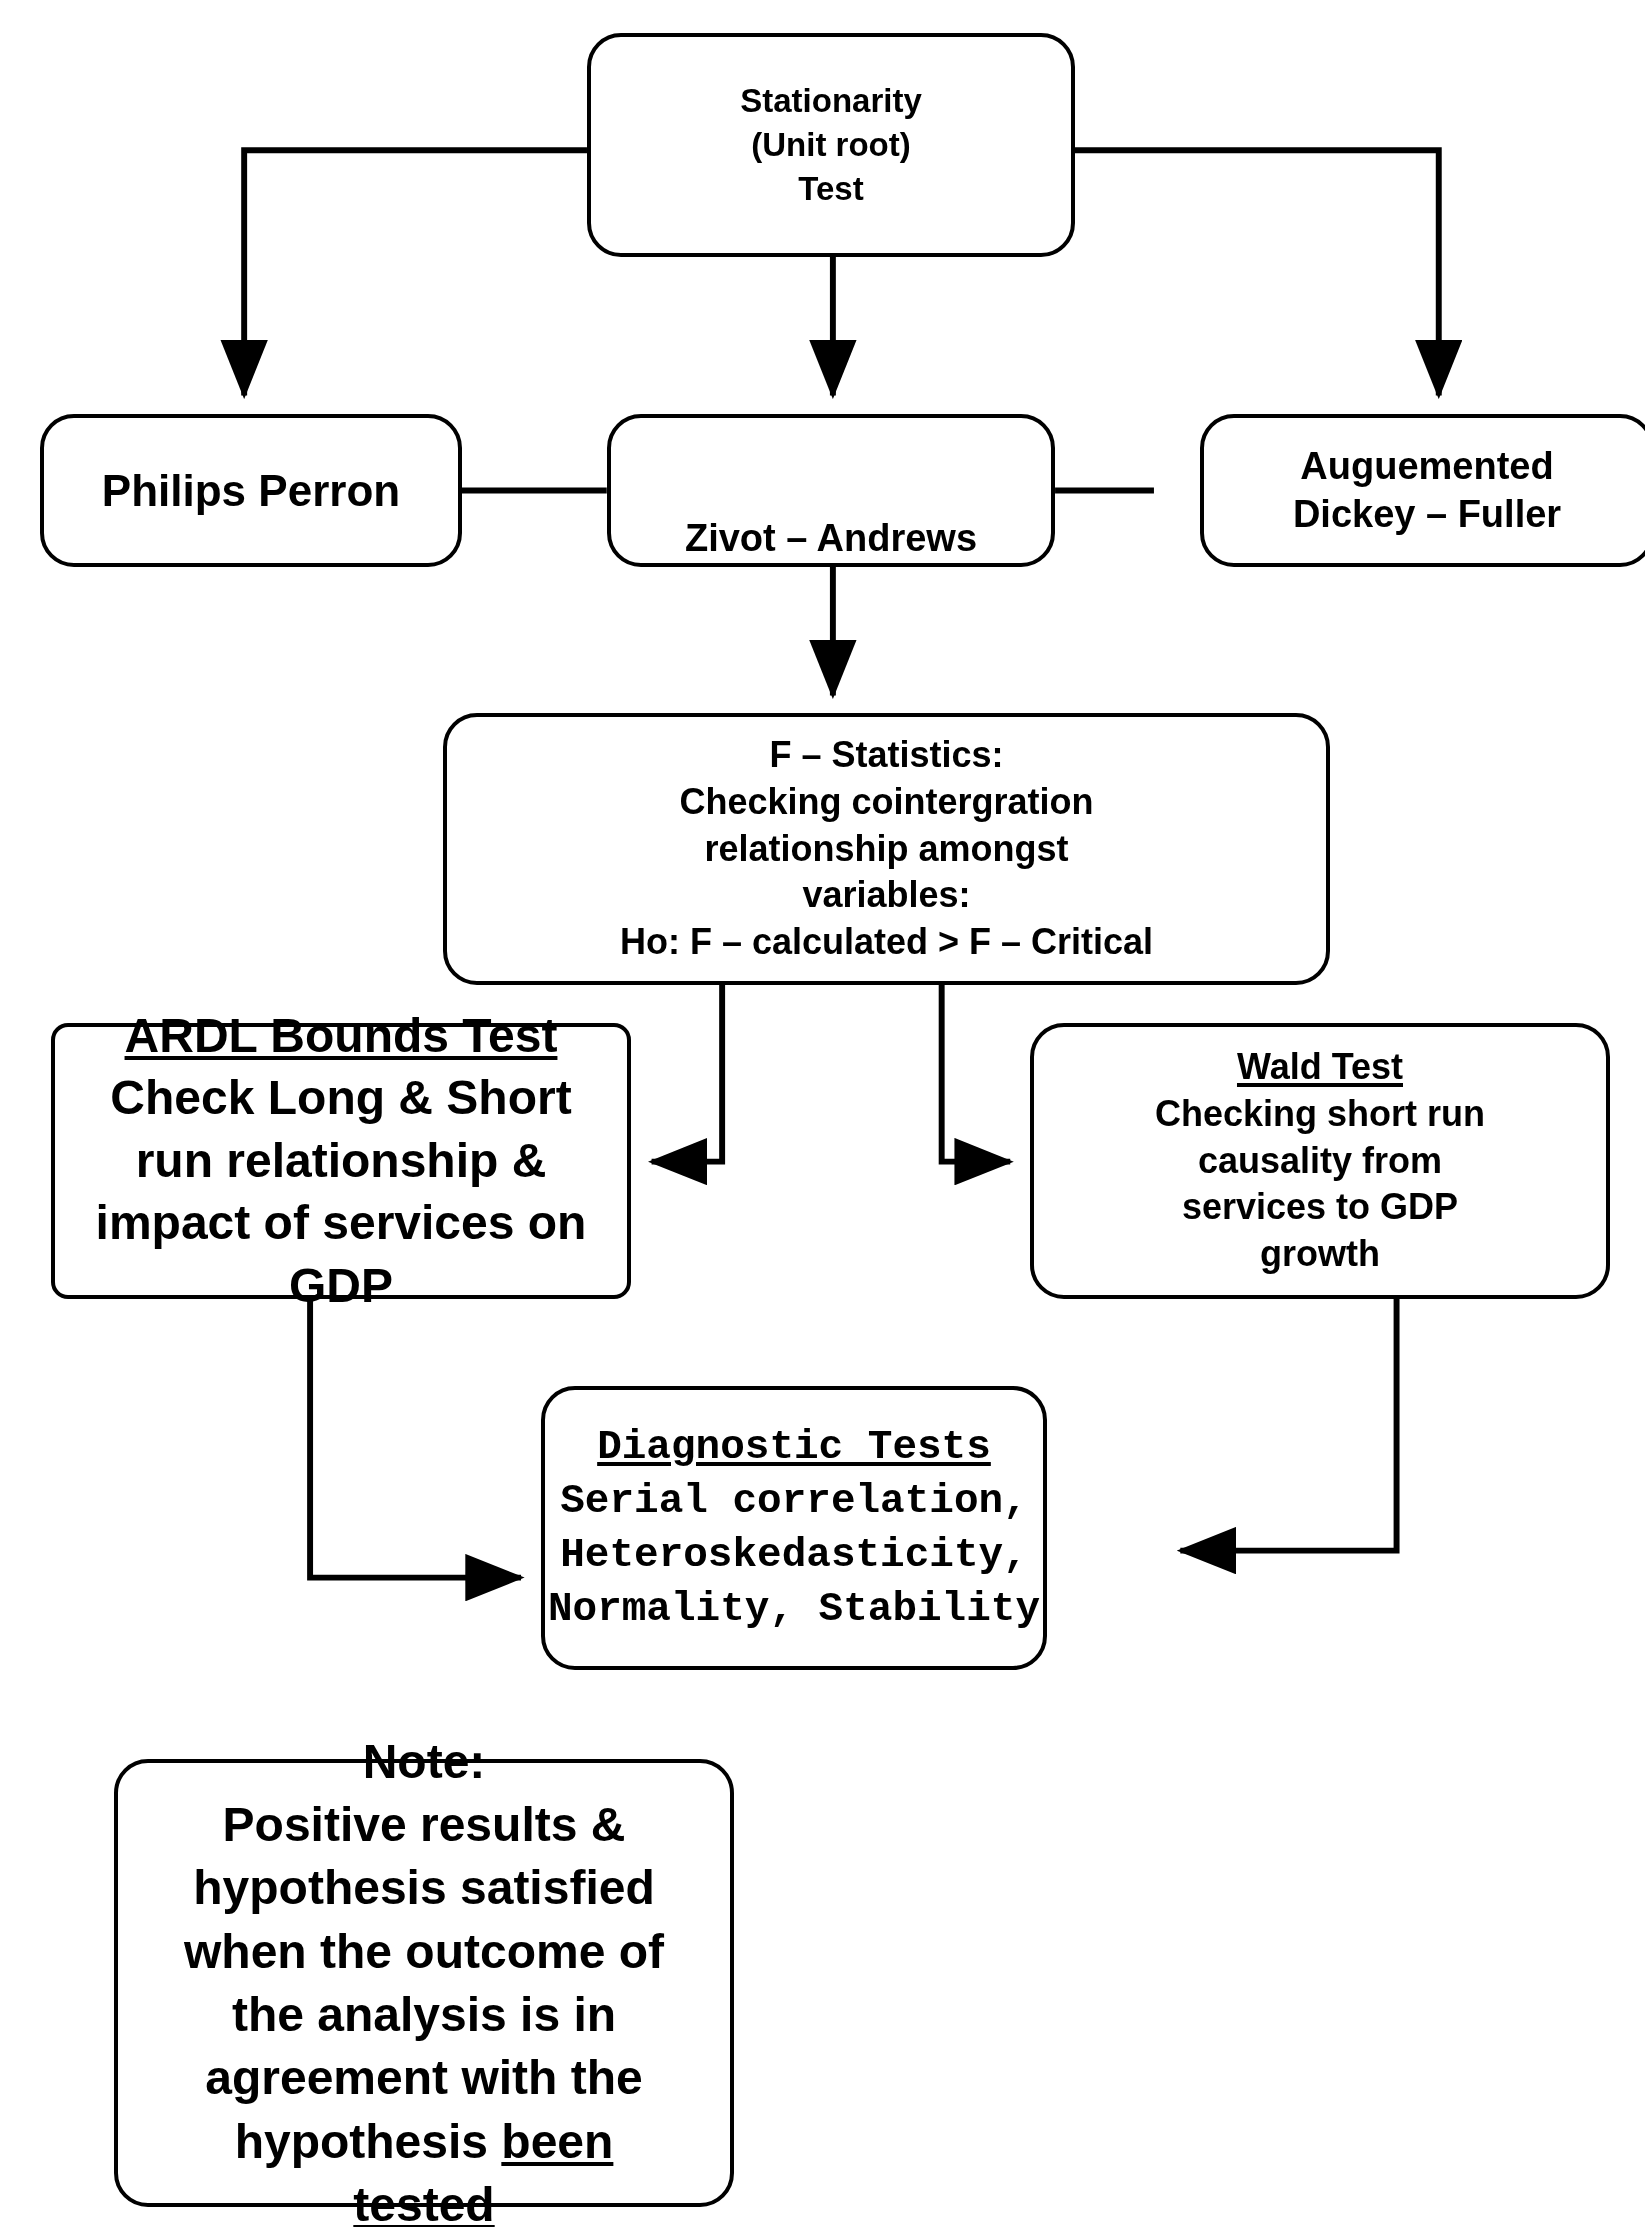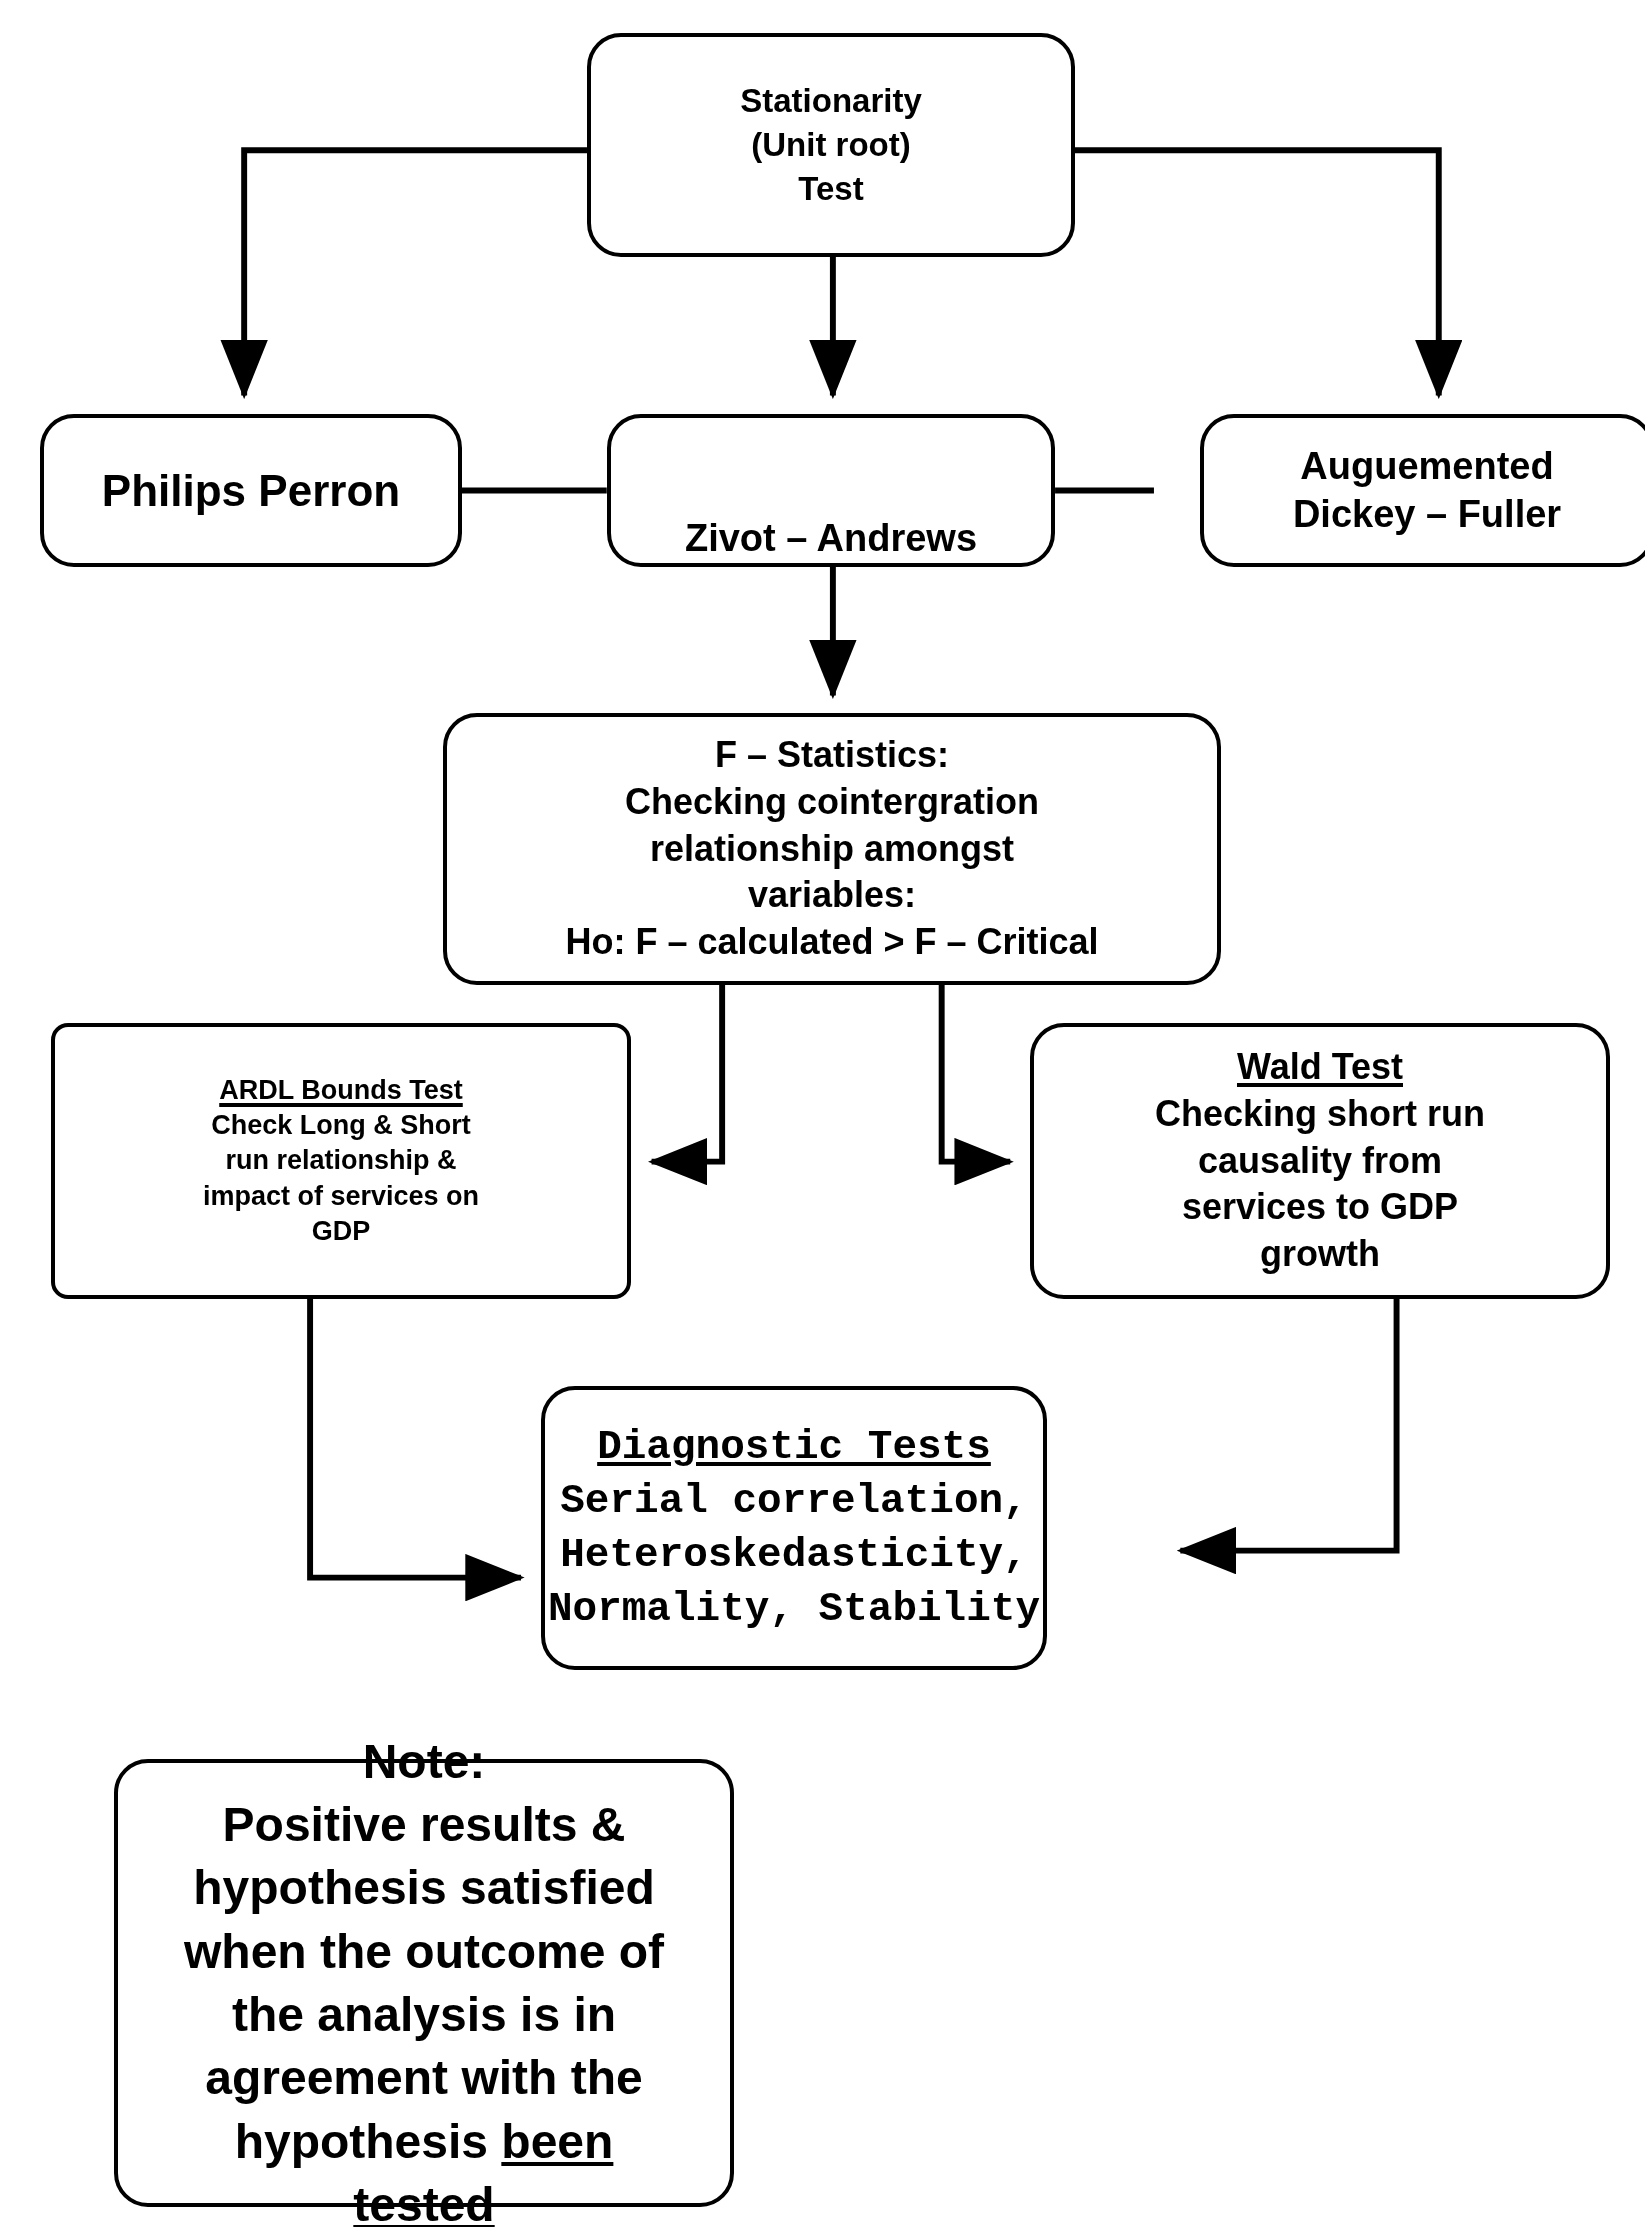--- a/index.html
+++ b/index.html
@@ -65,26 +65,26 @@
   }
   #node-zivot {
     left: 607px; top: 414px; width: 448px; height: 153px;
     font-size: 38px; line-height: 1.3; justify-content: flex-end;
   }
   #node-adf {
     left: 1200px; top: 414px; width: 454px; height: 153px;
     font-size: 38px; line-height: 1.26;
   }
   #node-fstat {
-    left: 443px; top: 713px; width: 778px; height: 272px;
+    left: 443px; top: 713px; width: 887px; height: 272px;
     font-size: 36px; line-height: 1.30;
   }
   #node-ardl {
     left: 51px; top: 1023px; width: 580px; height: 276px;
-    font-size: 27px; line-height: 1.30; border-radius: 17px;
+    font-size: 48px; line-height: 1.30; border-radius: 17px;
   }
   #node-wald {
     left: 1030px; top: 1023px; width: 580px; height: 276px;
     font-size: 36px; line-height: 1.30;
   }
   #node-diagnostic {
     left: 541px; top: 1386px; width: 506px; height: 284px;
     font-size: 41px; line-height: 1.32; font-family: Liberation Mono, monospace;
   }
   #node-note {

